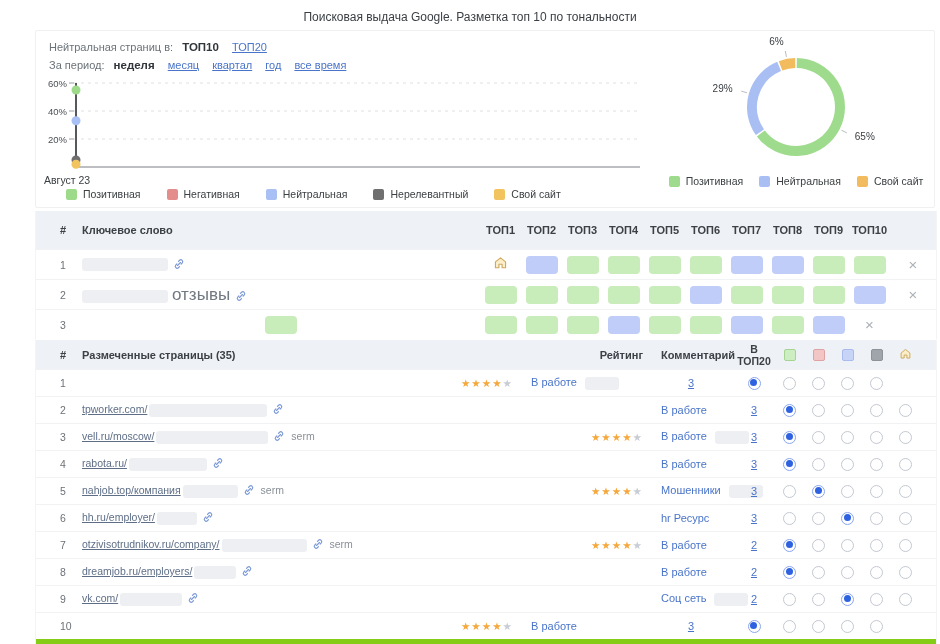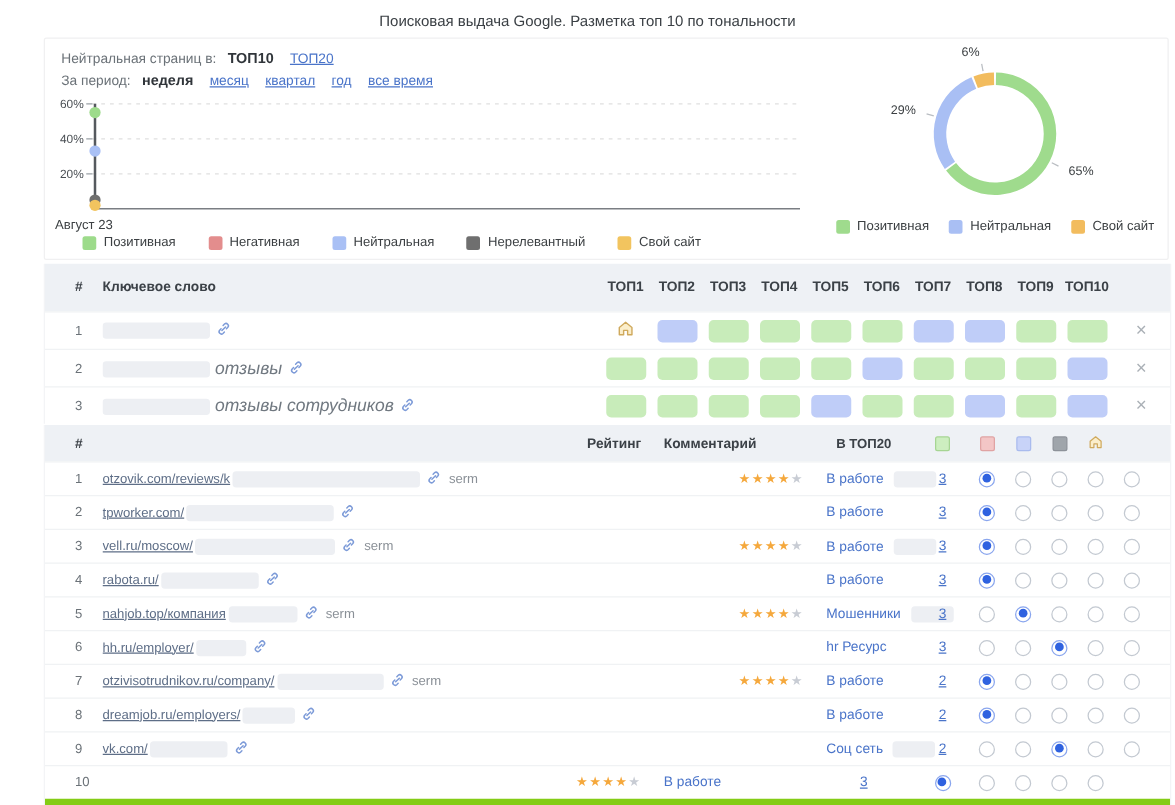--- a/index.html
+++ b/index.html
@@ -34,21 +34,21 @@
   .ktable .row{height:29px;}
   .ptable .row{height:26px;}
   .ptable .lastrow{border-bottom:7px solid #84cc16;}
   .c-num{padding-left:24px;font-size:10.5px;color:#6b7278;}
   .thead .c-num{color:#3b4147;font-size:11px;}
   .c-top{text-align:center;}
   .tone-cell{display:flex;justify-content:center;align-items:center;}
   .sqcell{width:32px;height:18px;border-radius:4px;}
   .close-x{text-align:center;color:#aab0b6;font-size:15px;cursor:pointer;}
   .blur{display:inline-block;height:13px;background:#edeff3;border-radius:3px;vertical-align:middle;}
-  .kw-suffix{font-size:14px;color:#707880;margin-left:4px;font-style:italic;}
+  .kw-suffix{font-size:17px;color:#707880;margin-left:4px;}
   .lnk-ico{display:inline-block;vertical-align:middle;margin-left:5px;}
   .url-cell{white-space:nowrap;overflow:hidden;font-size:10.5px;}
   .url-link{color:#5e6e87;text-decoration:underline;cursor:pointer;}
   .serm{color:#8a9097;font-size:10.5px;margin-left:6px;}
   .rating-cell{text-align:right;padding-right:6px;letter-spacing:1px;font-size:10.5px;white-space:nowrap;}
   .star-f{color:#f5a83c;} .star-e{color:#c8ccd4;}
   .cmt-cell{padding-left:12px;font-size:11px;white-space:nowrap;}
   .cmt-link{color:#4a74c9;cursor:pointer;}
   .top20-cell{text-align:center;font-size:11px;}
   .cnt-link{color:#4a74c9;text-decoration:underline;cursor:pointer;}
@@ -244,27 +244,20 @@
           <div class="tone-cell">
             <span class="sqcell" style="background: rgb(200, 236, 186);"></span>
           </div>
           <div class="tone-cell">
             <span class="sqcell" style="background: rgb(191, 205, 248);"></span>
           </div>
           <div class="close-x">×</div>
         </div>
         <div class="row kgrid">
           <div class="c-num">3</div>
-          <div class="url-cell"><span class="blur" style="width: 86px;"></span><span class="kw-suffix">отзывы сотрудников</span><span class="lnk-ico"><svg width="12" height="12" viewBox="0 0 14 14">
-                <g fill="none" stroke="#7d9bd8" stroke-width="1.4" stroke-linecap="round">
-                  <path d="M5.3 8.7 L8.7 5.3"></path>
-                  <path d="M6.4 3.9 L7.7 2.6 a2.2 2.2 0 0 1 3.1 3.1 L9.5 7"></path>
-                  <path d="M7.6 10.1 L6.3 11.4 a2.2 2.2 0 0 1 -3.1 -3.1 L4.5 7"></path>
-                </g>
-              </svg></span></div>
           <div class="tone-cell">
             <span class="sqcell" style="background: rgb(200, 236, 186);"></span>
           </div>
           <div class="tone-cell">
             <span class="sqcell" style="background: rgb(200, 236, 186);"></span>
           </div>
           <div class="tone-cell">
             <span class="sqcell" style="background: rgb(200, 236, 186);"></span>
           </div>
           <div class="tone-cell">
@@ -289,20 +282,21 @@
             <span class="sqcell" style="background: rgb(191, 205, 248);"></span>
           </div>
           <div class="close-x">×</div>
         </div>
       </div>
   </div>
 
   <div class="tbl ptable">
     <div class="thead pgrid">
       <div class="c-num">#</div>
+      <div>Размеченные страницы (35)</div>
       <div class="rating-head">Рейтинг</div>
       <div class="cmt-head">Комментарий</div>
       <div class="top20-head">В ТОП20</div>
       <div class="icon-col" id="hcol-0">
           <span class="hsq" style="background: rgb(205, 238, 192); border: 1px solid rgb(166, 213, 147);"></span>
         </div>
       <div class="icon-col" id="hcol-1">
           <span class="hsq" style="background: rgb(243, 198, 198); border: 1px solid rgb(224, 163, 163);"></span>
         </div>
       <div class="icon-col" id="hcol-2">
@@ -314,27 +308,20 @@
       <div class="icon-col" id="hcol-4">
           <span><svg width="13" height="13" viewBox="0 0 16 16">
               <path d="M2.6 7.4 L8 3 L13.4 7.4 V13.6 H9.7 V9.9 H6.3 V13.6 H2.6 Z" fill="#fbeecb" stroke="#cfa95c" stroke-width="1.2" stroke-linejoin="round"></path>
             </svg></span>
         </div>
       <div></div>
     </div>
     <div id="prows">
         <div class="row pgrid">
           <div class="c-num">1</div>
-          <div class="url-cell"><span class="url-link">otzovik.com/reviews/k</span><span class="blur" style="width: 150px; margin-left: 2px;"></span><span class="lnk-ico"><svg width="12" height="12" viewBox="0 0 14 14">
-                <g fill="none" stroke="#7d9bd8" stroke-width="1.4" stroke-linecap="round">
-                  <path d="M5.3 8.7 L8.7 5.3"></path>
-                  <path d="M6.4 3.9 L7.7 2.6 a2.2 2.2 0 0 1 3.1 3.1 L9.5 7"></path>
-                  <path d="M7.6 10.1 L6.3 11.4 a2.2 2.2 0 0 1 -3.1 -3.1 L4.5 7"></path>
-                </g>
-              </svg></span><span class="serm">serm</span></div>
           <div class="rating-cell"><span class="star-f">★</span><span class="star-f">★</span><span class="star-f">★</span><span class="star-f">★</span><span class="star-e">★</span></div>
           <div class="cmt-cell"><span class="cmt-link">В работе</span><span class="blur" style="width: 34px; margin-left: 8px;"></span></div>
           <div class="top20-cell"><span class="cnt-link">3</span></div>
           <div class="icon-col">
             <span class="radio sel"></span>
           </div>
           <div class="icon-col">
             <span class="radio"></span>
           </div>
           <div class="icon-col">

